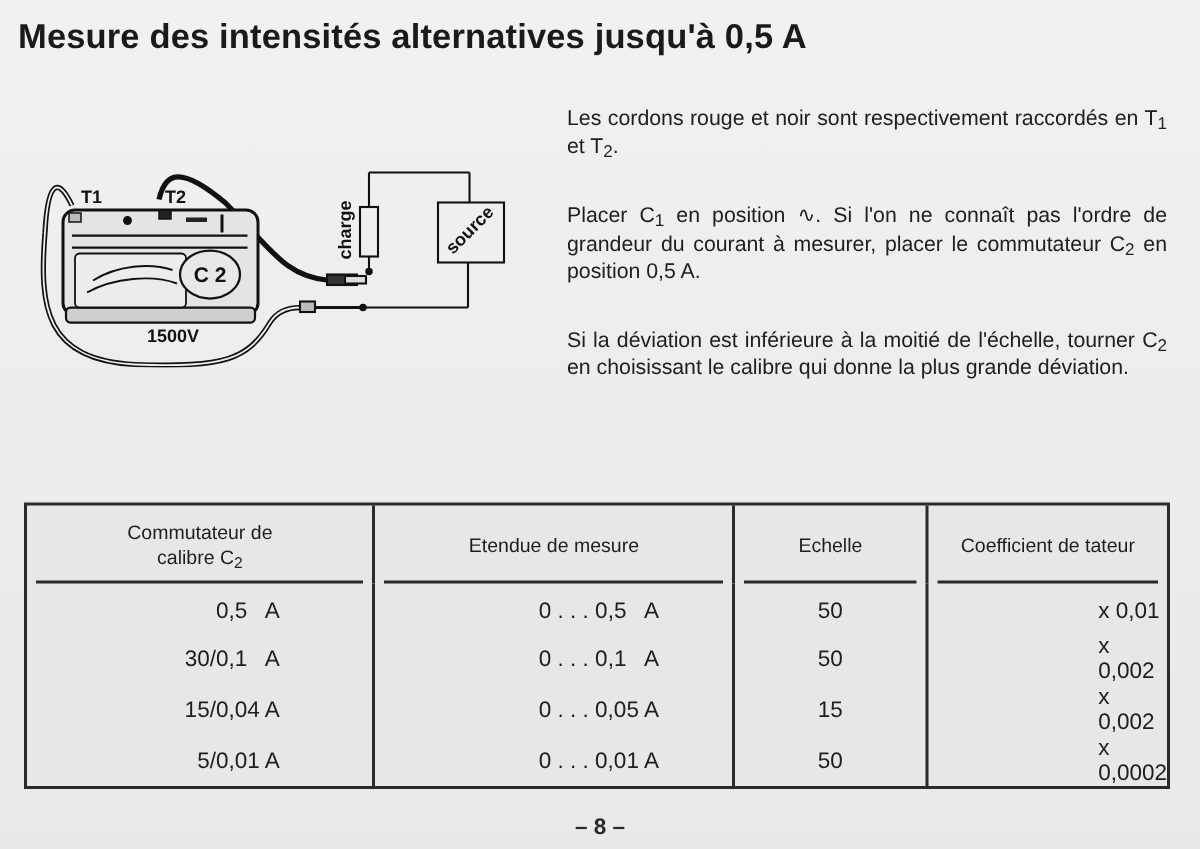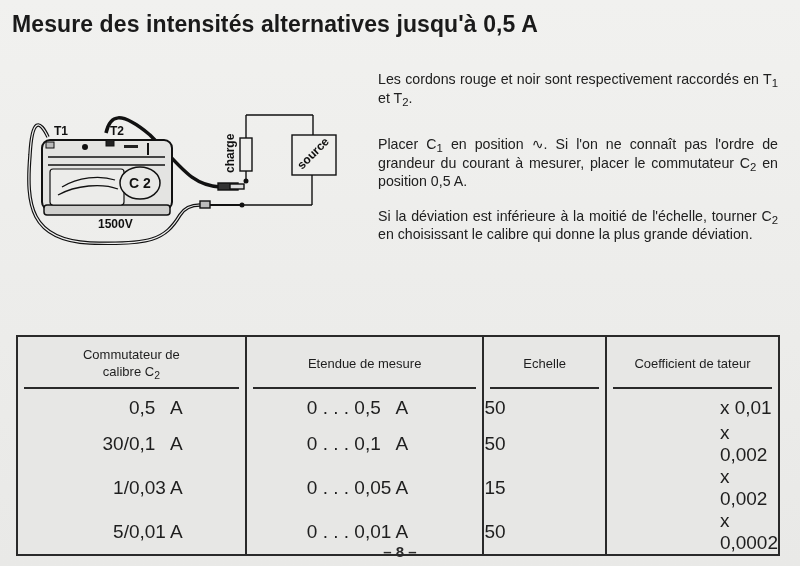--- a/index.html
+++ b/index.html
@@ -16,21 +16,21 @@
     }
     .title {
       position: absolute; left: 12px; top: 11px;
       font-size: 23px; font-weight: bold; letter-spacing: 0.1px;
       color: #1a1a1a;
     }
     .illus { position: absolute; left: 10px; top: 95px; width: 340px; height: 150px; }
     .text-col { position: absolute; left: 378px; top: 70px; width: 400px; font-size: 14.2px; line-height: 18.5px; color: #202020; }
     .para { margin: 0; text-align: justify; }
     .para + .para { margin-top: 28px; }
-    .para.p3 { margin-top: 16px; }
+    .para.p3 { margin-top: 27px; }
     sub { font-size: 0.8em; vertical-align: -0.25em; line-height: 0; }
     .tilde { font-family: "DejaVu Sans", sans-serif; }
 
     table.meas {
       position: absolute; left: 16px; top: 335px; width: 764px;
       border-collapse: separate; border-spacing: 0;
       border: 2px solid #2a2a2a;
       font-size: 13px; color: #1e1e1e;
       background: #e7e7e5;
     }
@@ -40,28 +40,28 @@
       vertical-align: middle; text-align: center;
       position: relative; line-height: 17px;
     }
     table.meas th:last-child, table.meas td:last-child { border-right: none; }
     table.meas th::after {
       content: ""; position: absolute; left: 6px; right: 6px; bottom: 0;
       border-bottom: 2px solid #2a2a2a;
     }
     table.meas td {
       height: 29px; padding: 0; border-right: 2px solid #2a2a2a;
-      font-size: 19px;
+      font-size: 15px;
     }
     table.meas tr.first td { padding-top: 4px; }
     .c1 { width: 197px; text-align: right; padding-right: 64px !important; }
     td.c1 { padding-right: 62px !important; }
     .c2 { width: 204px; }
-    td.c2 { padding-left: 60px !important; text-align: left; }
-    .c3 { width: 150px; }
+    td.c2 { padding-left: 60px !important; text-align: center; }
+    .c3 { width: 150px; text-align: center; }
     .c4 { text-align: center; }
     td.c4 { text-align: left; padding-left: 113px !important; }
     th.c1 { text-align: center; padding-right: 0 !important; }
     th.c2 { text-align: center; }
     .page-num { position: absolute; left: 0; width: 800px; top: 543px; text-align: center; font-size: 15px; font-weight: bold; color: #2a2a2a; }
   </style>
 </head>
 <body>
 
 <div class="page">
@@ -138,21 +138,21 @@
         <td class="c3">50</td>
         <td class="c4">x 0,01</td>
       </tr>
       <tr>
         <td class="c1" style="white-space:pre">30/0,1   A</td>
         <td class="c2" style="white-space:pre">0 . . . 0,1   A</td>
         <td class="c3">50</td>
         <td class="c4">x 0,002</td>
       </tr>
       <tr>
-        <td class="c1" style="white-space:pre">1/0,03 A</td>
+        <td class="c1" style="white-space:pre">15/0,04 A</td>
         <td class="c2" style="white-space:pre">0 . . . 0,05 A</td>
         <td class="c3">15</td>
         <td class="c4">x 0,002</td>
       </tr>
       <tr>
         <td class="c1" style="white-space:pre">5/0,01 A</td>
         <td class="c2" style="white-space:pre">0 . . . 0,01 A</td>
         <td class="c3">50</td>
         <td class="c4">x 0,0002</td>
       </tr>

